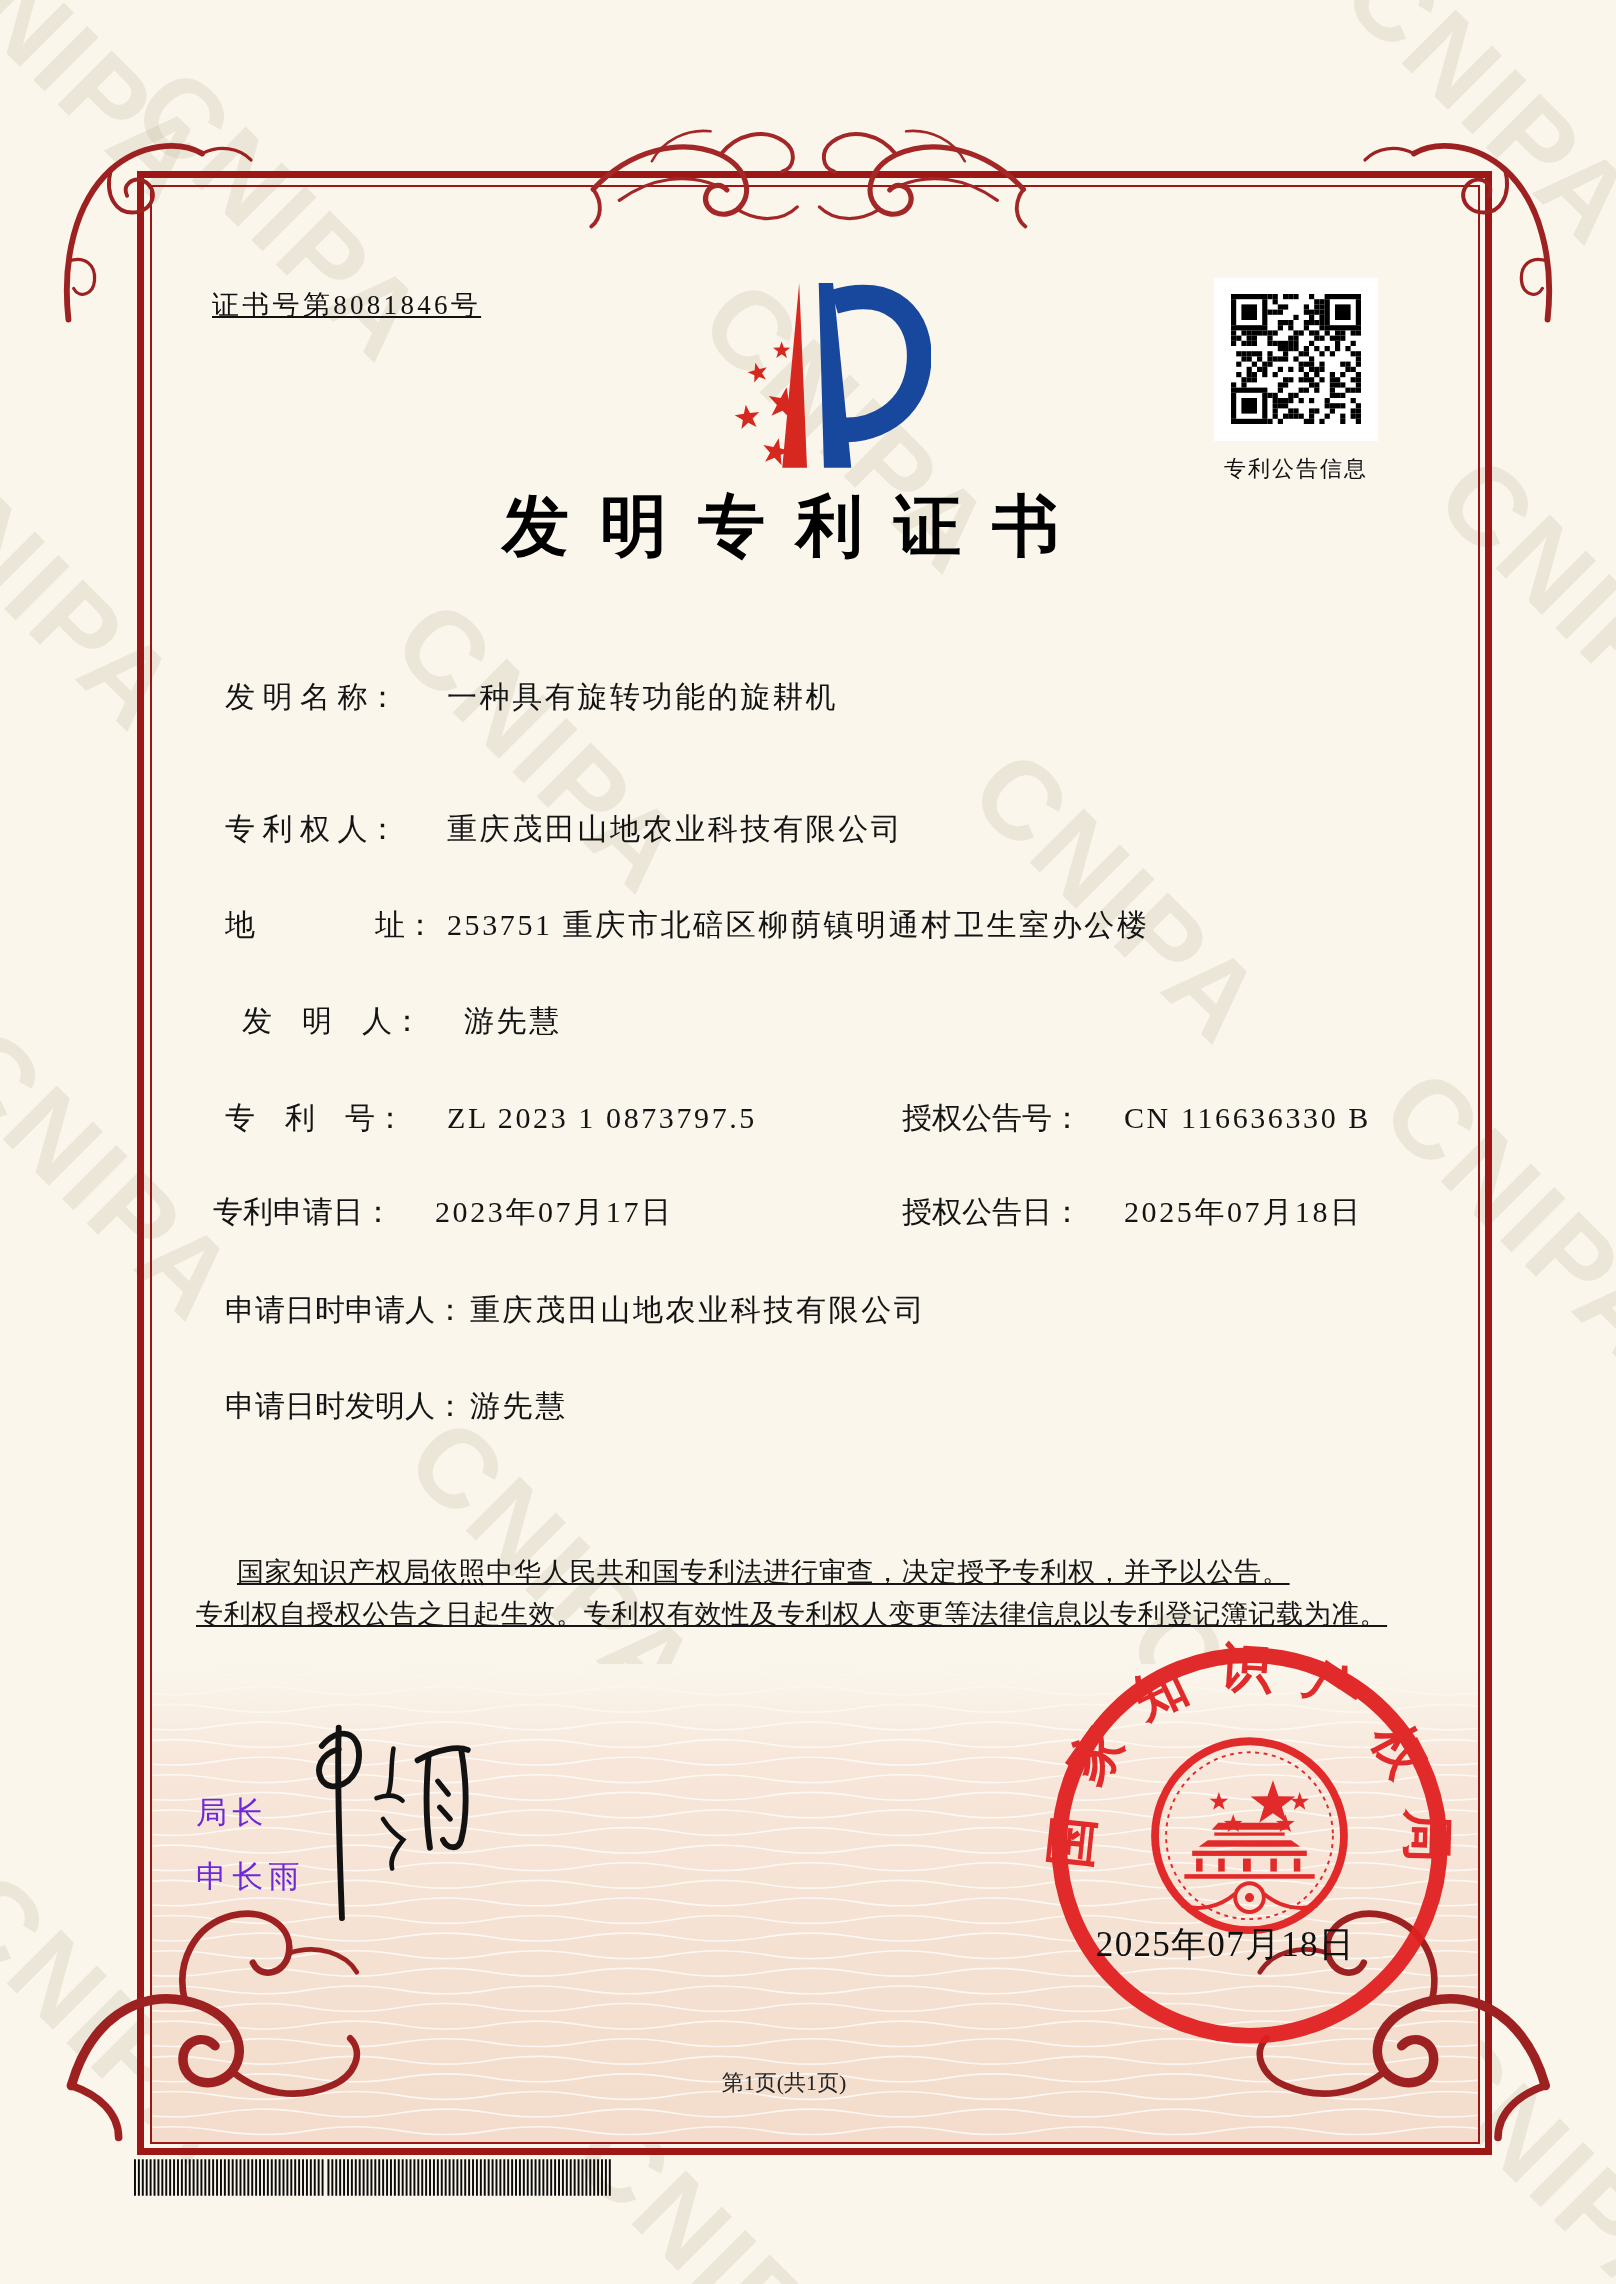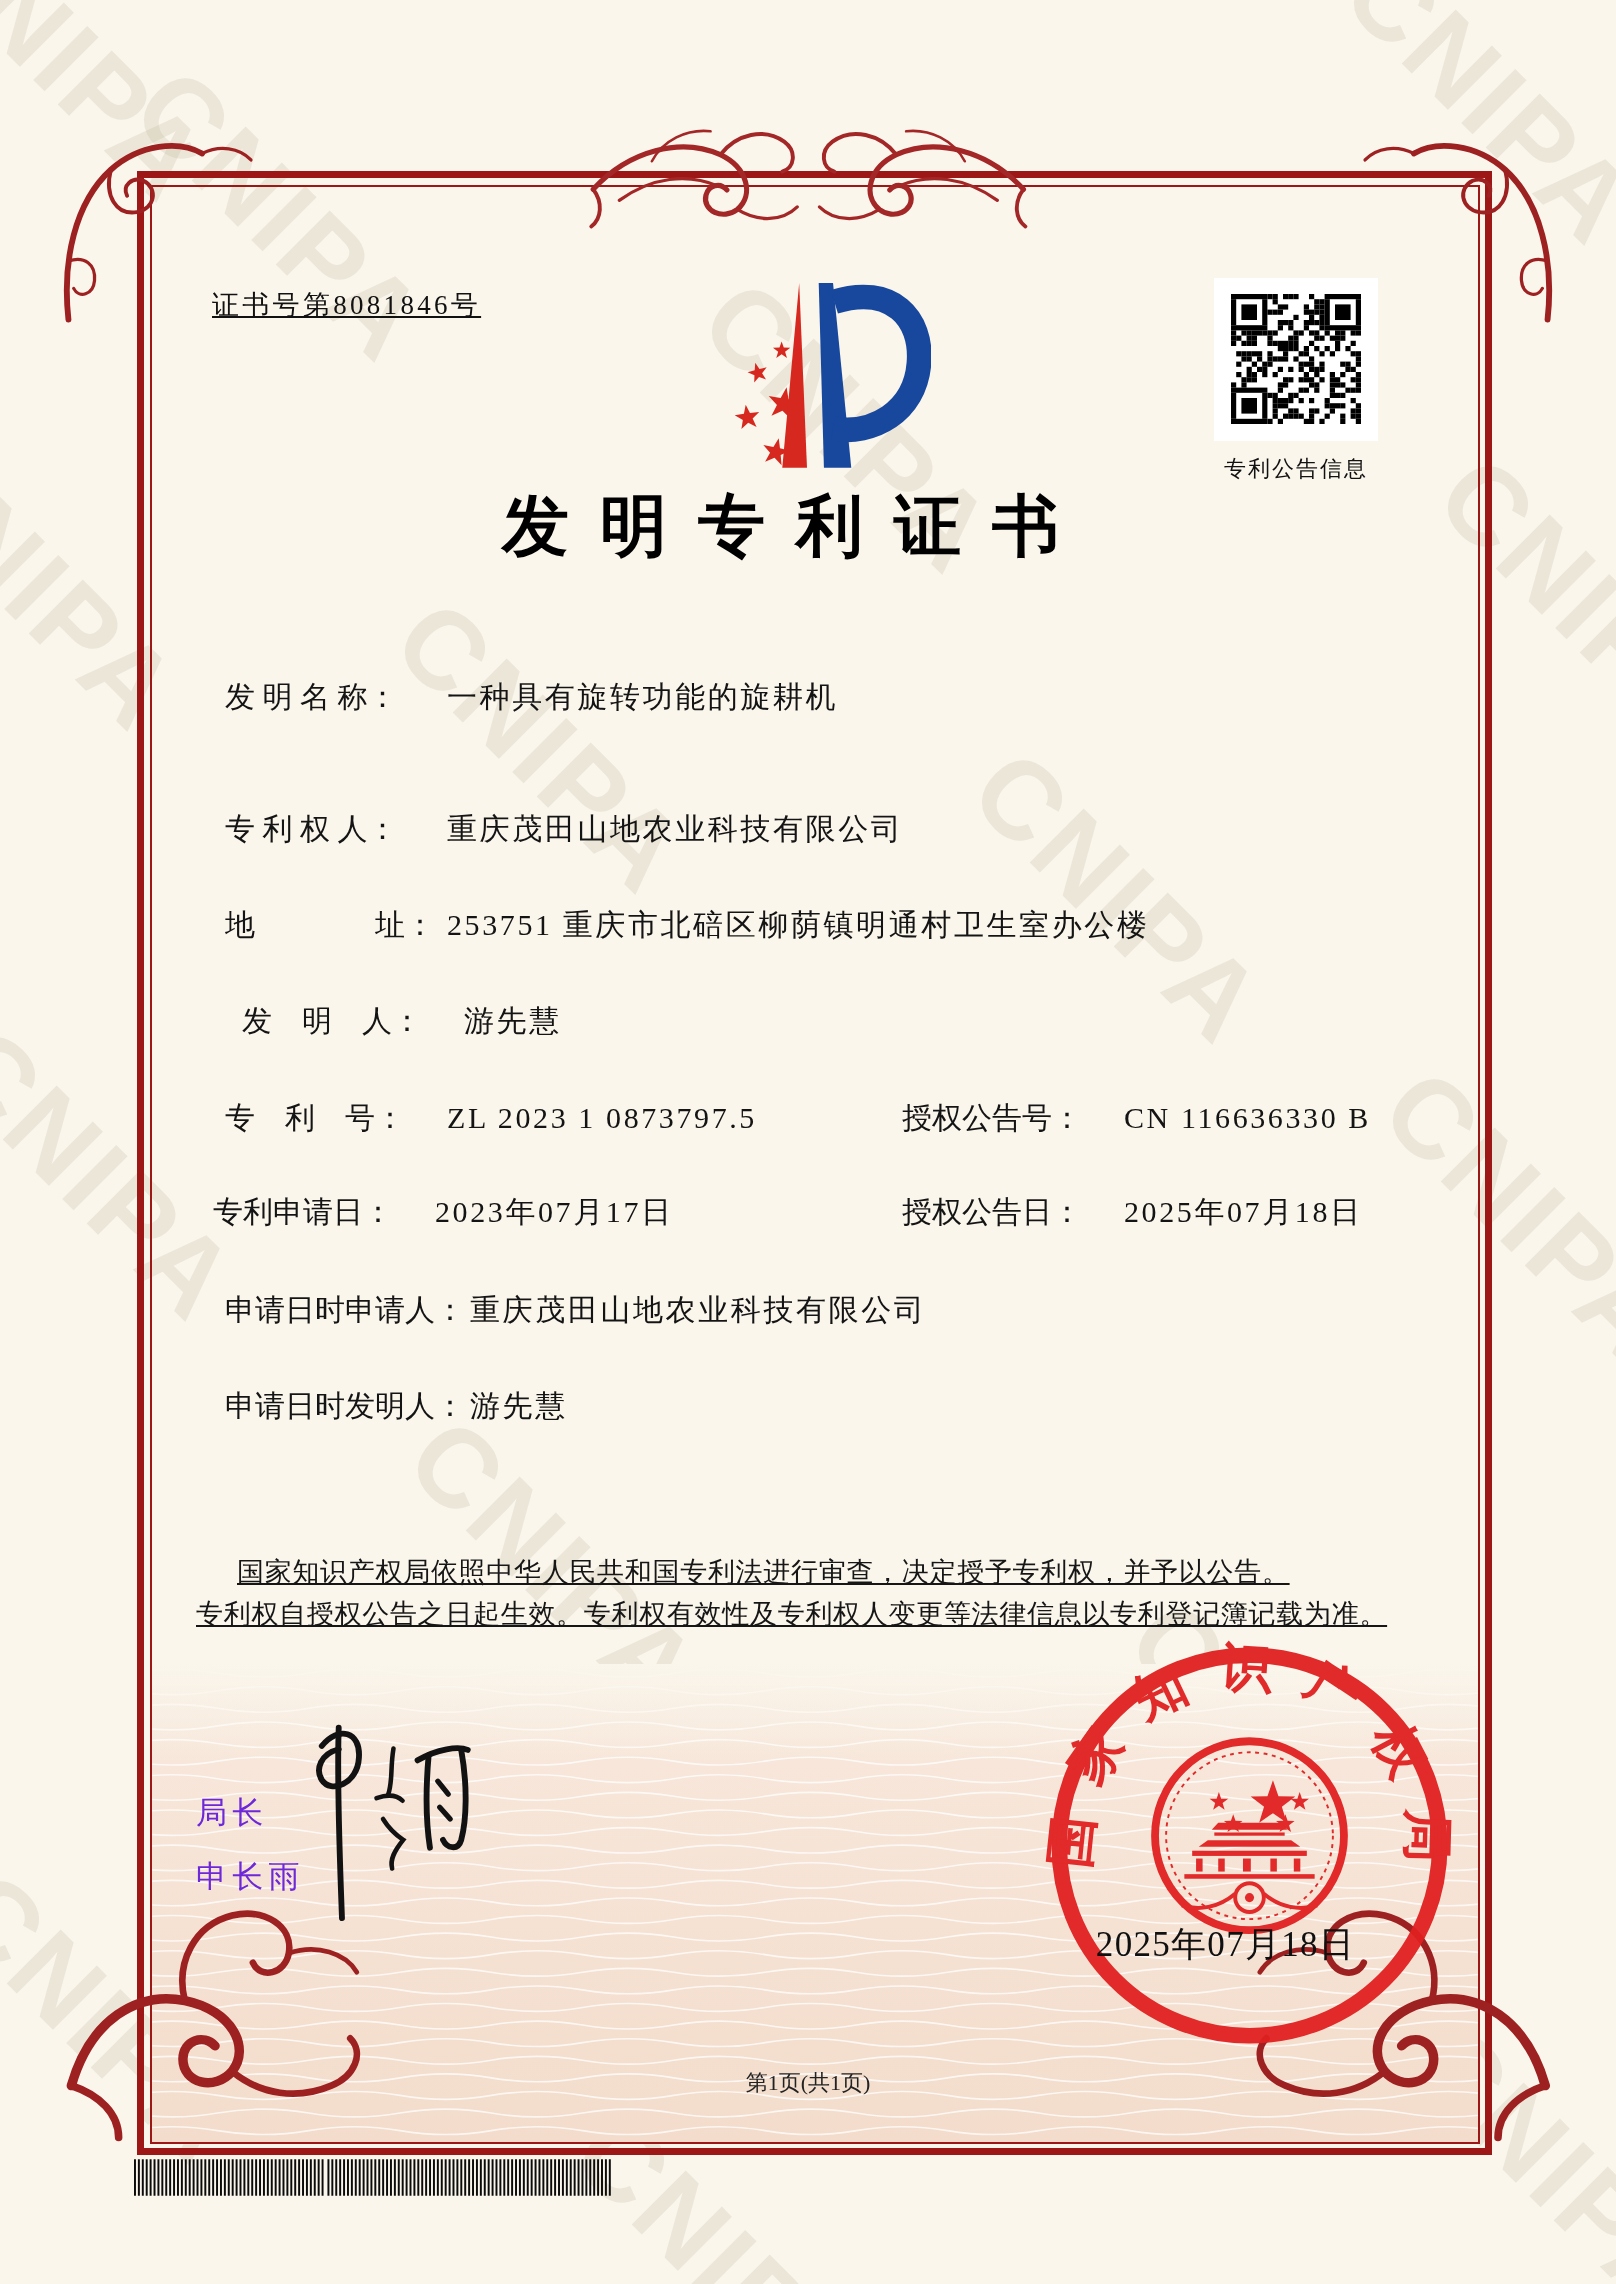--- a/index.html
+++ b/index.html
@@ -41,21 +41,21 @@
 
   .stmt{position:absolute;font-size:27px;color:#161616;letter-spacing:0.7px;white-space:nowrap;text-decoration:underline;}
 
   .director{position:absolute;left:196px;font-family:"Liberation Sans","DejaVu Sans",sans-serif;
         font-weight:400;font-size:31px;letter-spacing:5.2px;color:#6d28d9;}
 
   .seal-date{position:absolute;left:1082px;top:1921px;width:287px;text-align:center;
         font-size:35px;letter-spacing:1.3px;color:#101010;font-weight:500;}
 
   .footer{position:absolute;left:784px;top:2068px;transform:translateX(-50%);
-        font-size:22px;color:#222;margin-left:24px;}
+        font-size:22px;color:#222;}
 
   .sig{position:absolute;left:297px;top:1708px;}
   .sealsvg{position:absolute;left:1028px;top:1624px;opacity:.94;}
 </style>
 </head>
 <body>
 
 <div class="page">
 
   <div class="wm" style="left:62px;top:55px">CNIPA</div>

